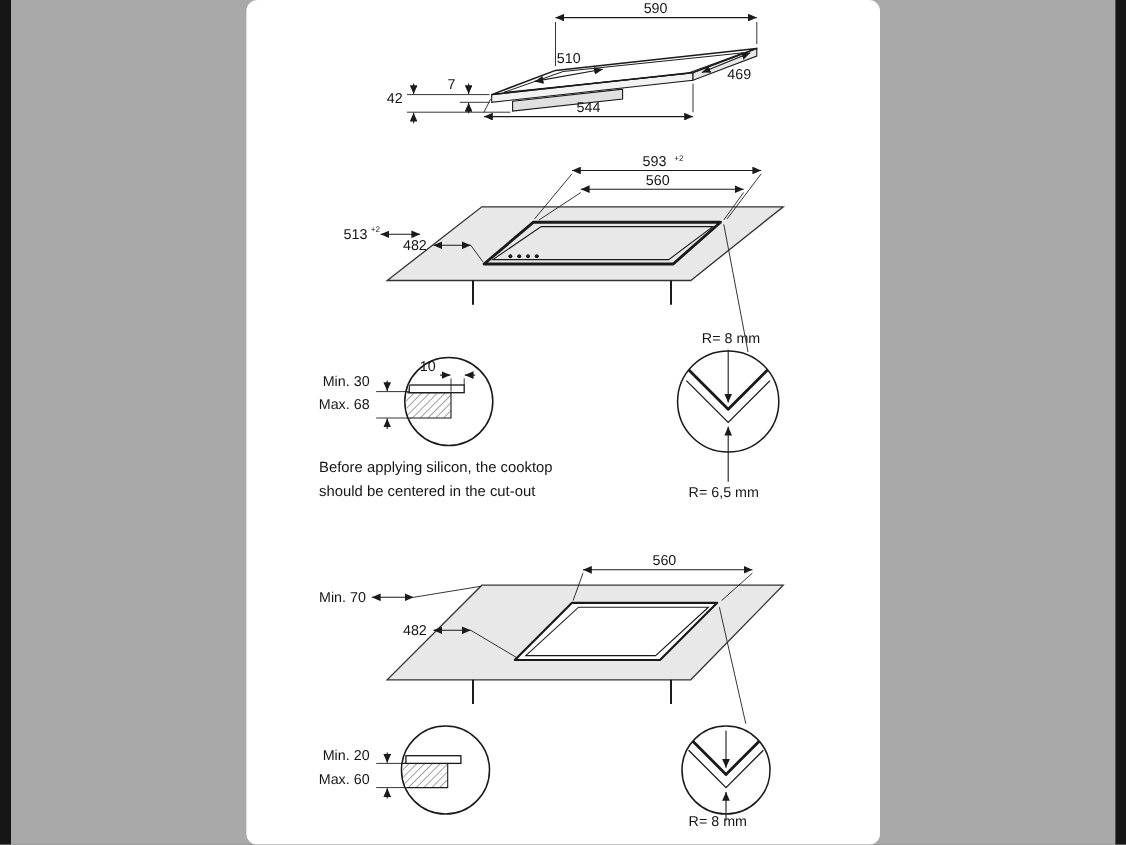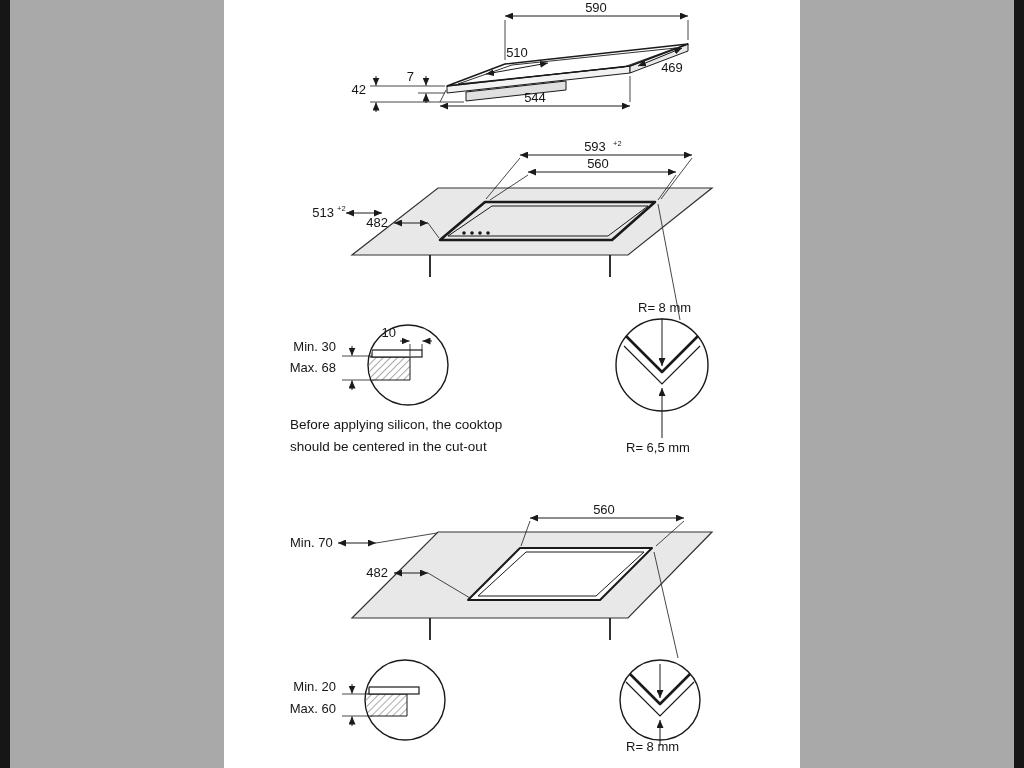--- a/index.html
+++ b/index.html
@@ -1,20 +1,20 @@
 <!DOCTYPE html>
 <html><head>
 <meta charset="utf-8">
 <style>
   html,body{margin:0;padding:0;background:#888;}
   .stage{position:relative;width:1024px;height:768px;background:#a9a9a9;overflow:hidden;}
   .edge{position:absolute;top:0;bottom:0;width:10px;background:#161616;}
   .edge.left{left:0}
   .edge.right{right:0}
-  .paper{position:absolute;left:224px;top:0;width:576px;height:768px;background:#ffffff;}
+  .paper{position:absolute;left:224px;top:0;width:576px;height:768px;background:#ffffff;border-radius:10px;}
   svg{display:block}
   text{font-family:"Liberation Sans",sans-serif;font-size:13px;fill:#161616}
   .sup{font-size:7.5px}
   .note{font-size:13.5px}
   .dim{stroke:#1a1a1a;stroke-width:1;fill:none}
   .ext{stroke:#1a1a1a;stroke-width:0.8;fill:none}
   .outline{stroke:#1a1a1a;stroke-width:1.4;fill:none;stroke-linejoin:round}
   .thick{stroke:#1a1a1a;stroke-width:2.6;fill:none;stroke-linejoin:round}
   .leader{stroke:#333;stroke-width:0.9;fill:none}
   .leg{stroke:#1a1a1a;stroke-width:1.8;fill:none}

